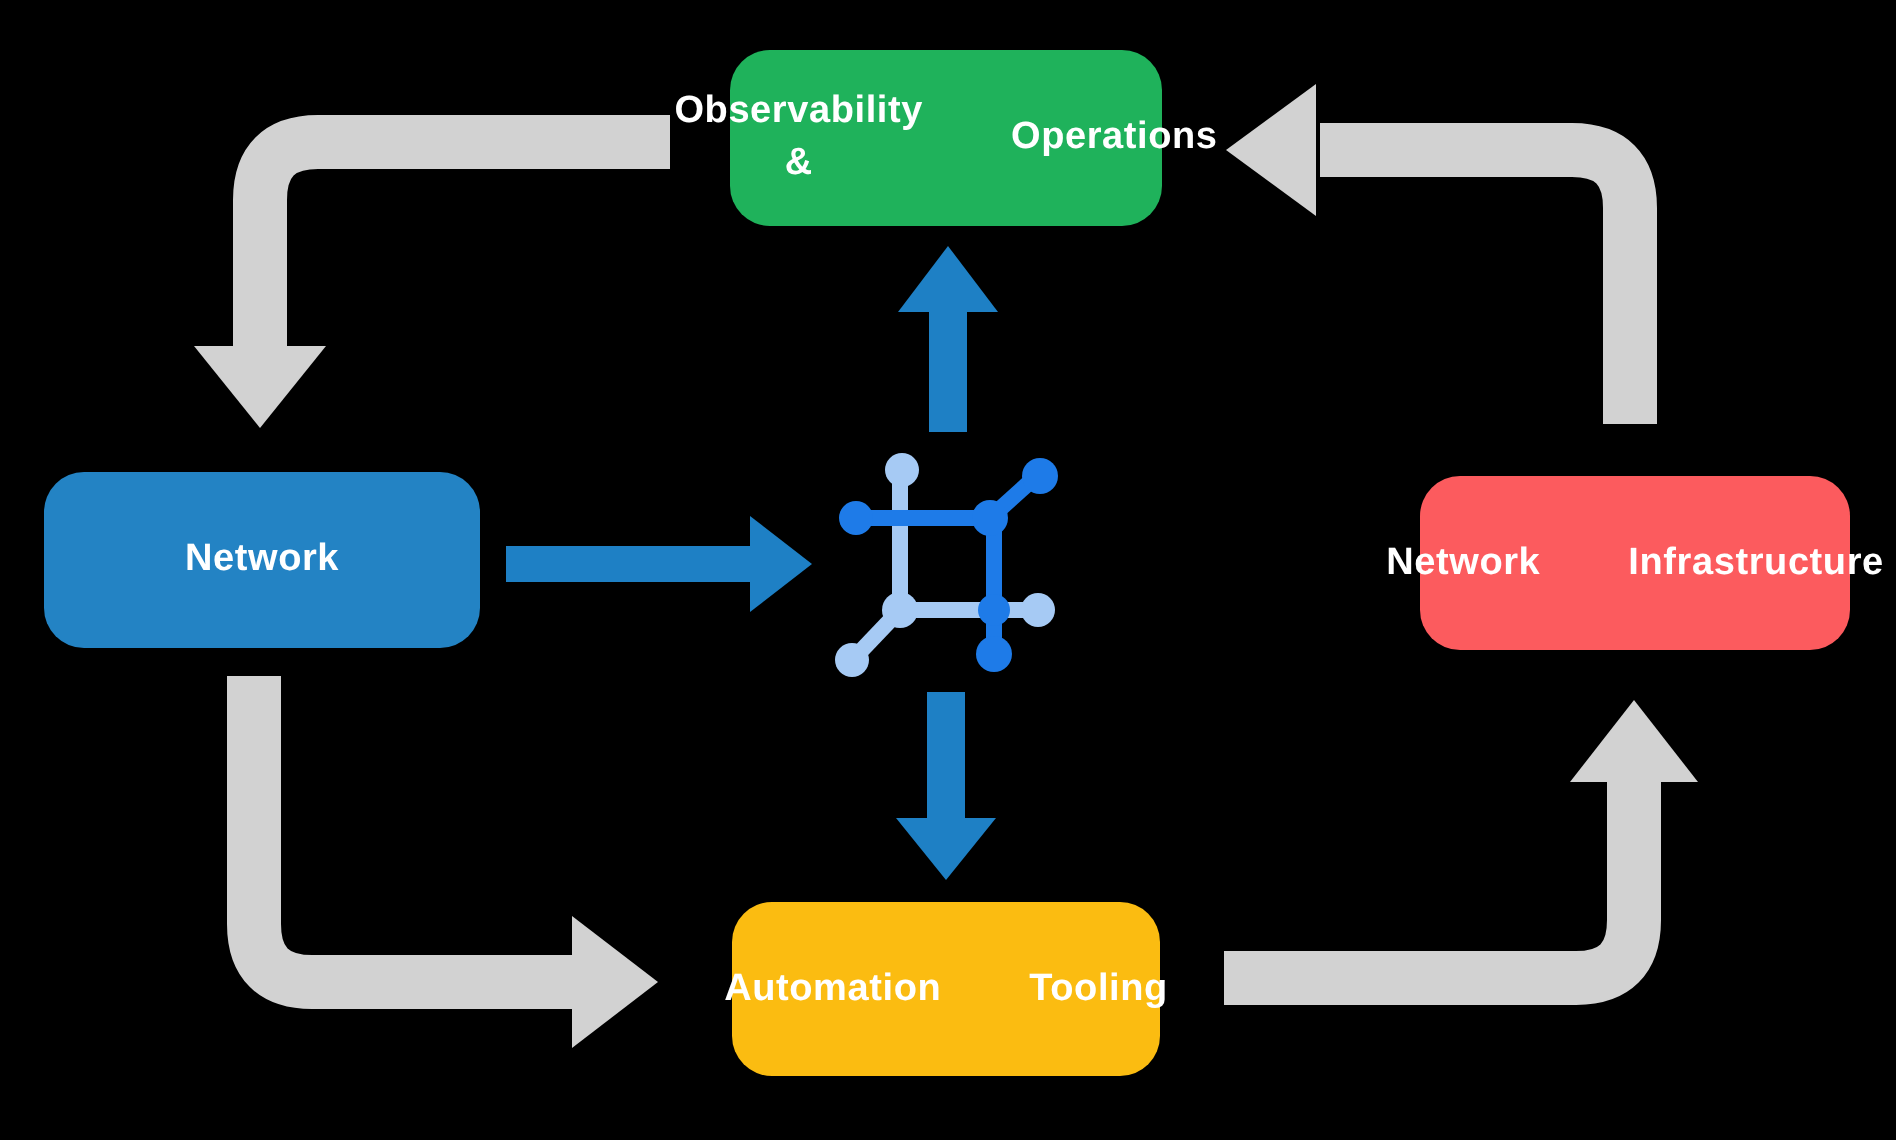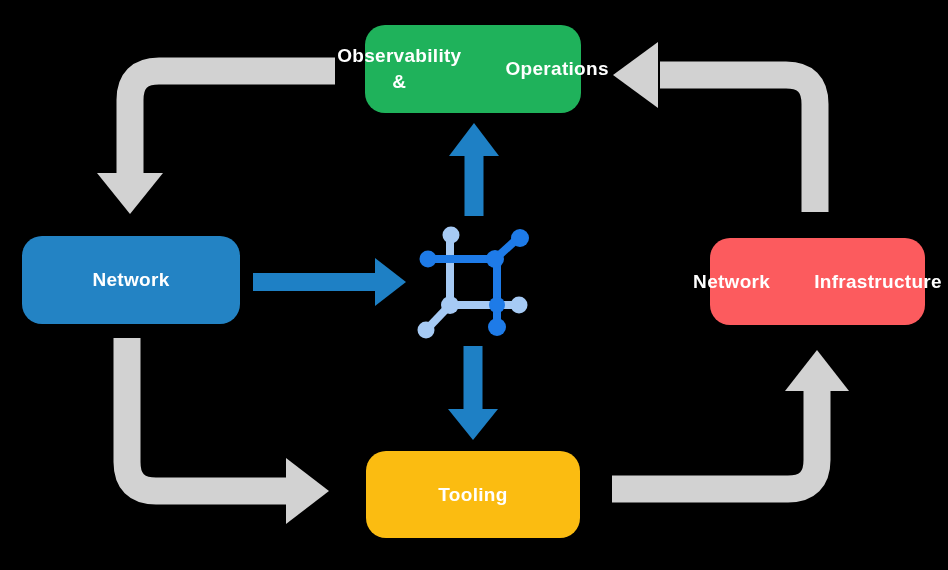--- a/index.html
+++ b/index.html
@@ -109,16 +109,17 @@
   <div class="node" id="node-operations">
     <span>Network</span>
   </div>
 
   <div class="node" id="node-infrastructure">
     <span>Network</span>
     <span>Infrastructure</span>
   </div>
 
   <div class="node" id="node-automation">
+    <span>Automation</span>
     <span>Tooling</span>
   </div>
 
 </div>
 
 </body></html>

